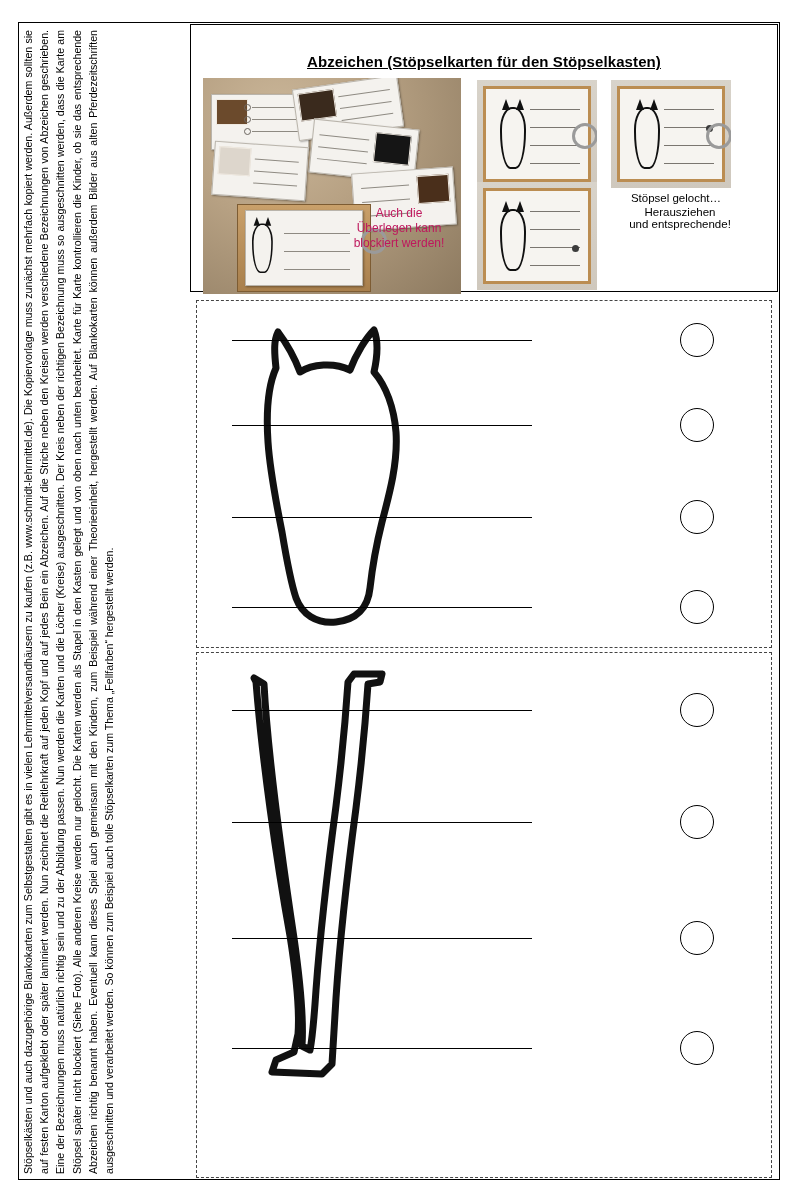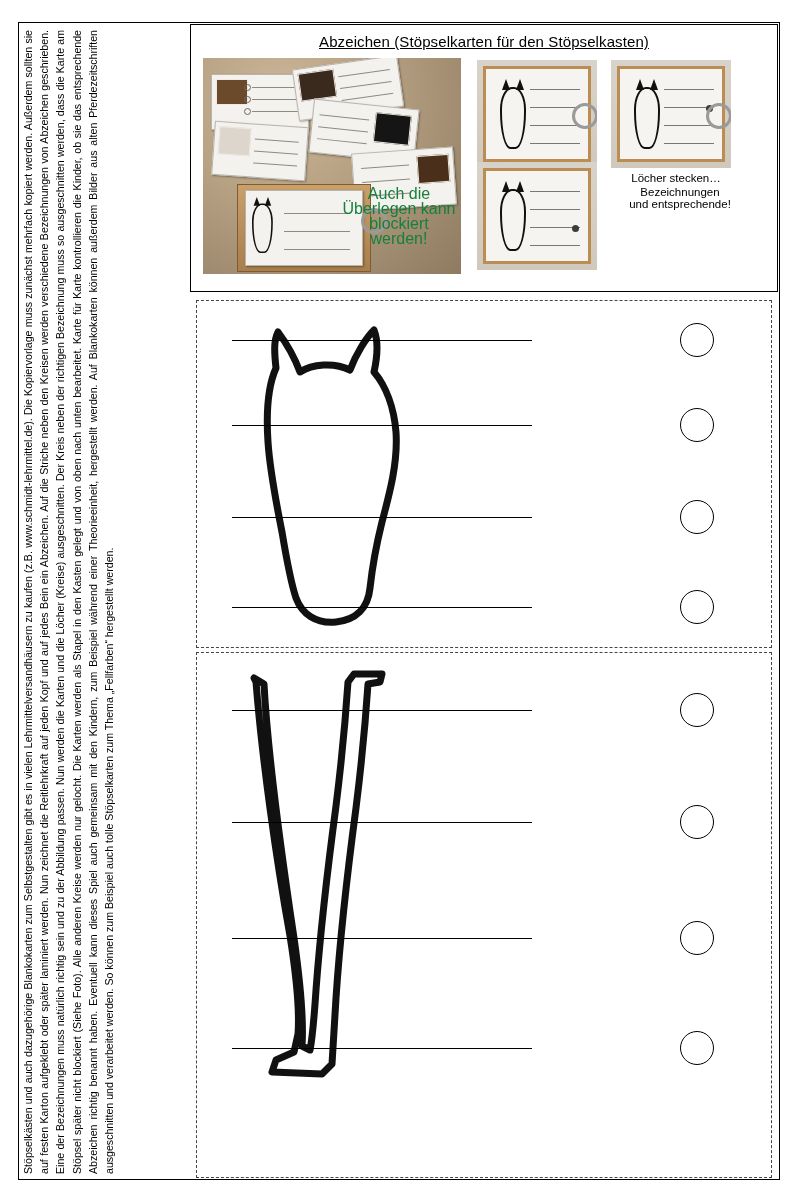--- a/index.html
+++ b/index.html
@@ -66,23 +66,23 @@
     top: 24px;
     width: 588px;
     height: 268px;
     border: 1px solid #000;
     box-sizing: border-box;
     background: #fff;
   }
   .top-title {
     text-align: center;
     font-size: 15px;
-    font-weight: normal;
+    font-weight: bold;
     text-decoration: underline;
-    margin-top: 8px;
+    margin-top: 28px;
     letter-spacing: 0.1px;
   }
 
   .photos {
     position: relative;
     margin-top: 8px;
     height: 222px;
   }
 
   
@@ -189,23 +189,23 @@
   .caption {
     position: absolute;
     font-size: 11.5px;
     text-align: center;
     color: #000;
   }
 
   
   .callout {
     position: absolute;
-    font-size: 16px;
+    font-size: 12px;
     line-height: 15px;
-    color: #15803d;
+    color: #be185d;
     text-align: center;
     width: 120px;
   }
 
   
   .cut-section {
     position: absolute;
     border: 1px dashed #444;
     box-sizing: border-box;
   }
@@ -348,37 +348,37 @@
               <div class="ps-ear-r"></div>
             </div>
           <div class="ps-line" style="top:20px;"></div>
           <div class="ps-line" style="top:38px;"></div>
           <div class="ps-line" style="top:56px;"></div>
           <div class="ps-line" style="top:74px;"></div>
           <div class="ps-peg" style="left:86px; top:36px;"></div>
           <div class="ps-ring" style="top:34px; right:-10px;"></div>
         </div>
       </div>
-      <div class="caption" style="left:420px; top:114px; width:130px;">Löcher stecken…</div>
+      <div class="caption" style="left:420px; top:114px; width:130px;">Stöpsel gelocht…</div>
 
       <div class="photo-sm" style="left:286px; top:104px;">
         <div class="ps-frame">
           <div class="ps-head">
               <div class="ps-ear-l"></div>
               <div class="ps-ear-r"></div>
             </div>
           <div class="ps-line" style="top:20px;"></div>
           <div class="ps-line" style="top:38px;"></div>
           <div class="ps-line" style="top:56px;"></div>
           <div class="ps-line" style="top:74px;"></div>
           <div class="ps-peg" style="left:86px; top:54px;"></div>
         </div>
       </div>
       <div class="caption" style="left:414px; top:128px; width:150px;">
-        <div>Bezeichnungen</div>
+        <div>Herausziehen</div>
         <div>und entsprechende!</div>
       </div>
 
     </div>
   </div>
 
   <div class="cut-section cut-top"></div>
 
   <div class="horse-head">
     <svg width="240" height="320" viewBox="0 0 240 320">

